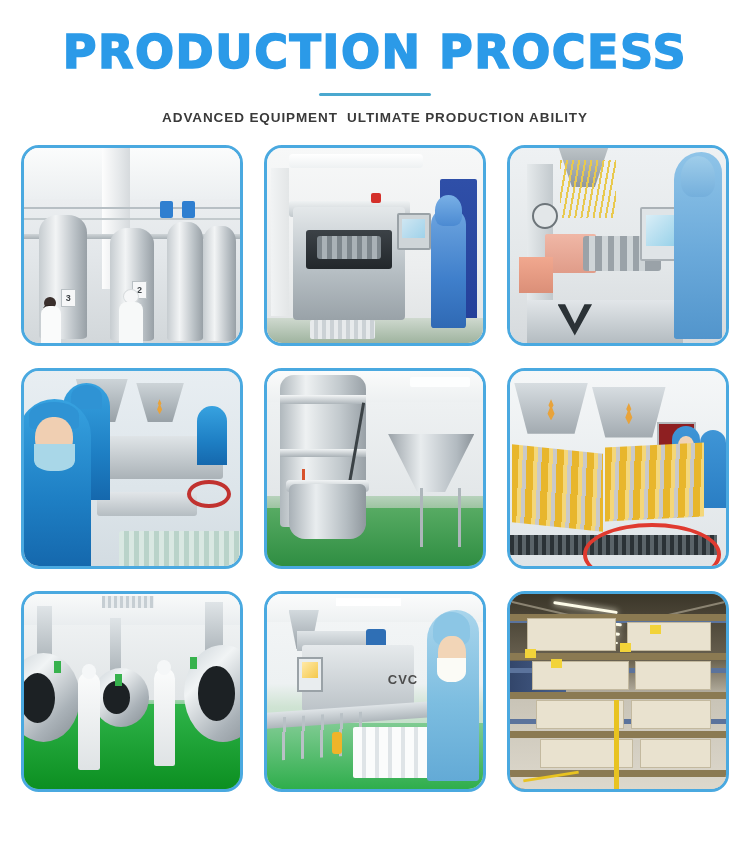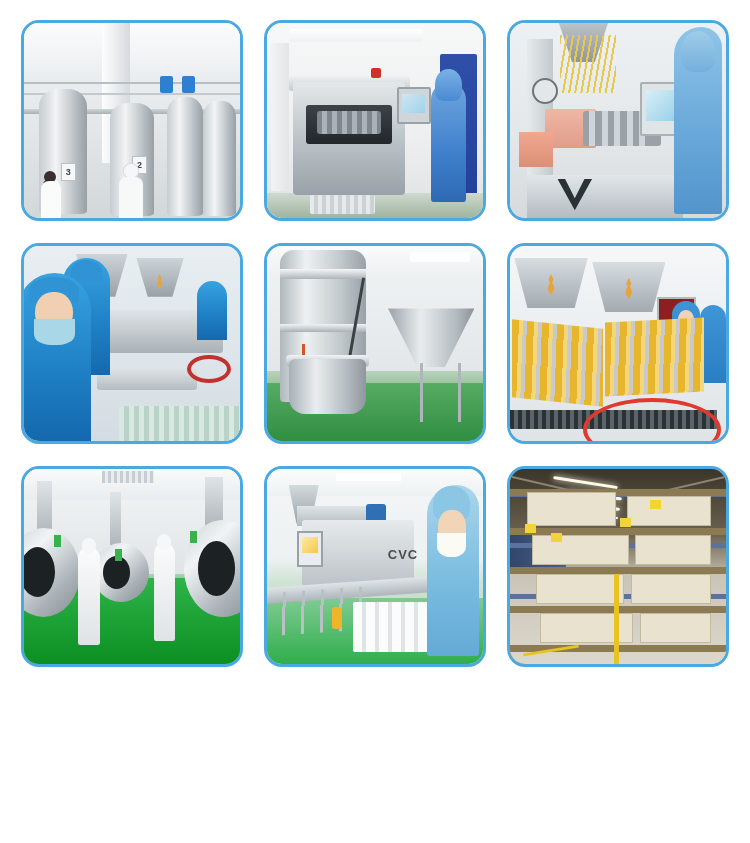--- a/index.html
+++ b/index.html
@@ -268,20 +268,25 @@
   .s9 .rackL { left:0; top:22%; width:26%; height:56%; background:linear-gradient(90deg,#33466b,#47608c); }
   .s9 .rackL .shelf { position:absolute; left:0; width:100%; height:5px; background:#5b739c; }
   .s9 .rackM { left:26%; top:30%; width:13%; height:38%; background:linear-gradient(90deg,#55493a,#6e6151); }
   .s9 .tagy { position:absolute; width:11px; height:9px; background:#f2d339; }
 </style>
 </head>
 <body>
 
 <div class="page">
 
+  <div class="header">
+    <h1 class="page-title">PRODUCTION PROCESS</h1>
+    <div class="title-divider"></div>
+    <p class="page-subtitle">ADVANCED EQUIPMENT  ULTIMATE PRODUCTION ABILITY</p>
+  </div>
 
   <div class="gallery">
 
     <div class="photo-card">
       <div class="scene s1">
         <div class="lay ceil"></div>
         <div class="lay pillar"></div>
         <div class="lay rail"></div>
         <div class="lay rail2"></div>
         <div class="lay deck"></div>

